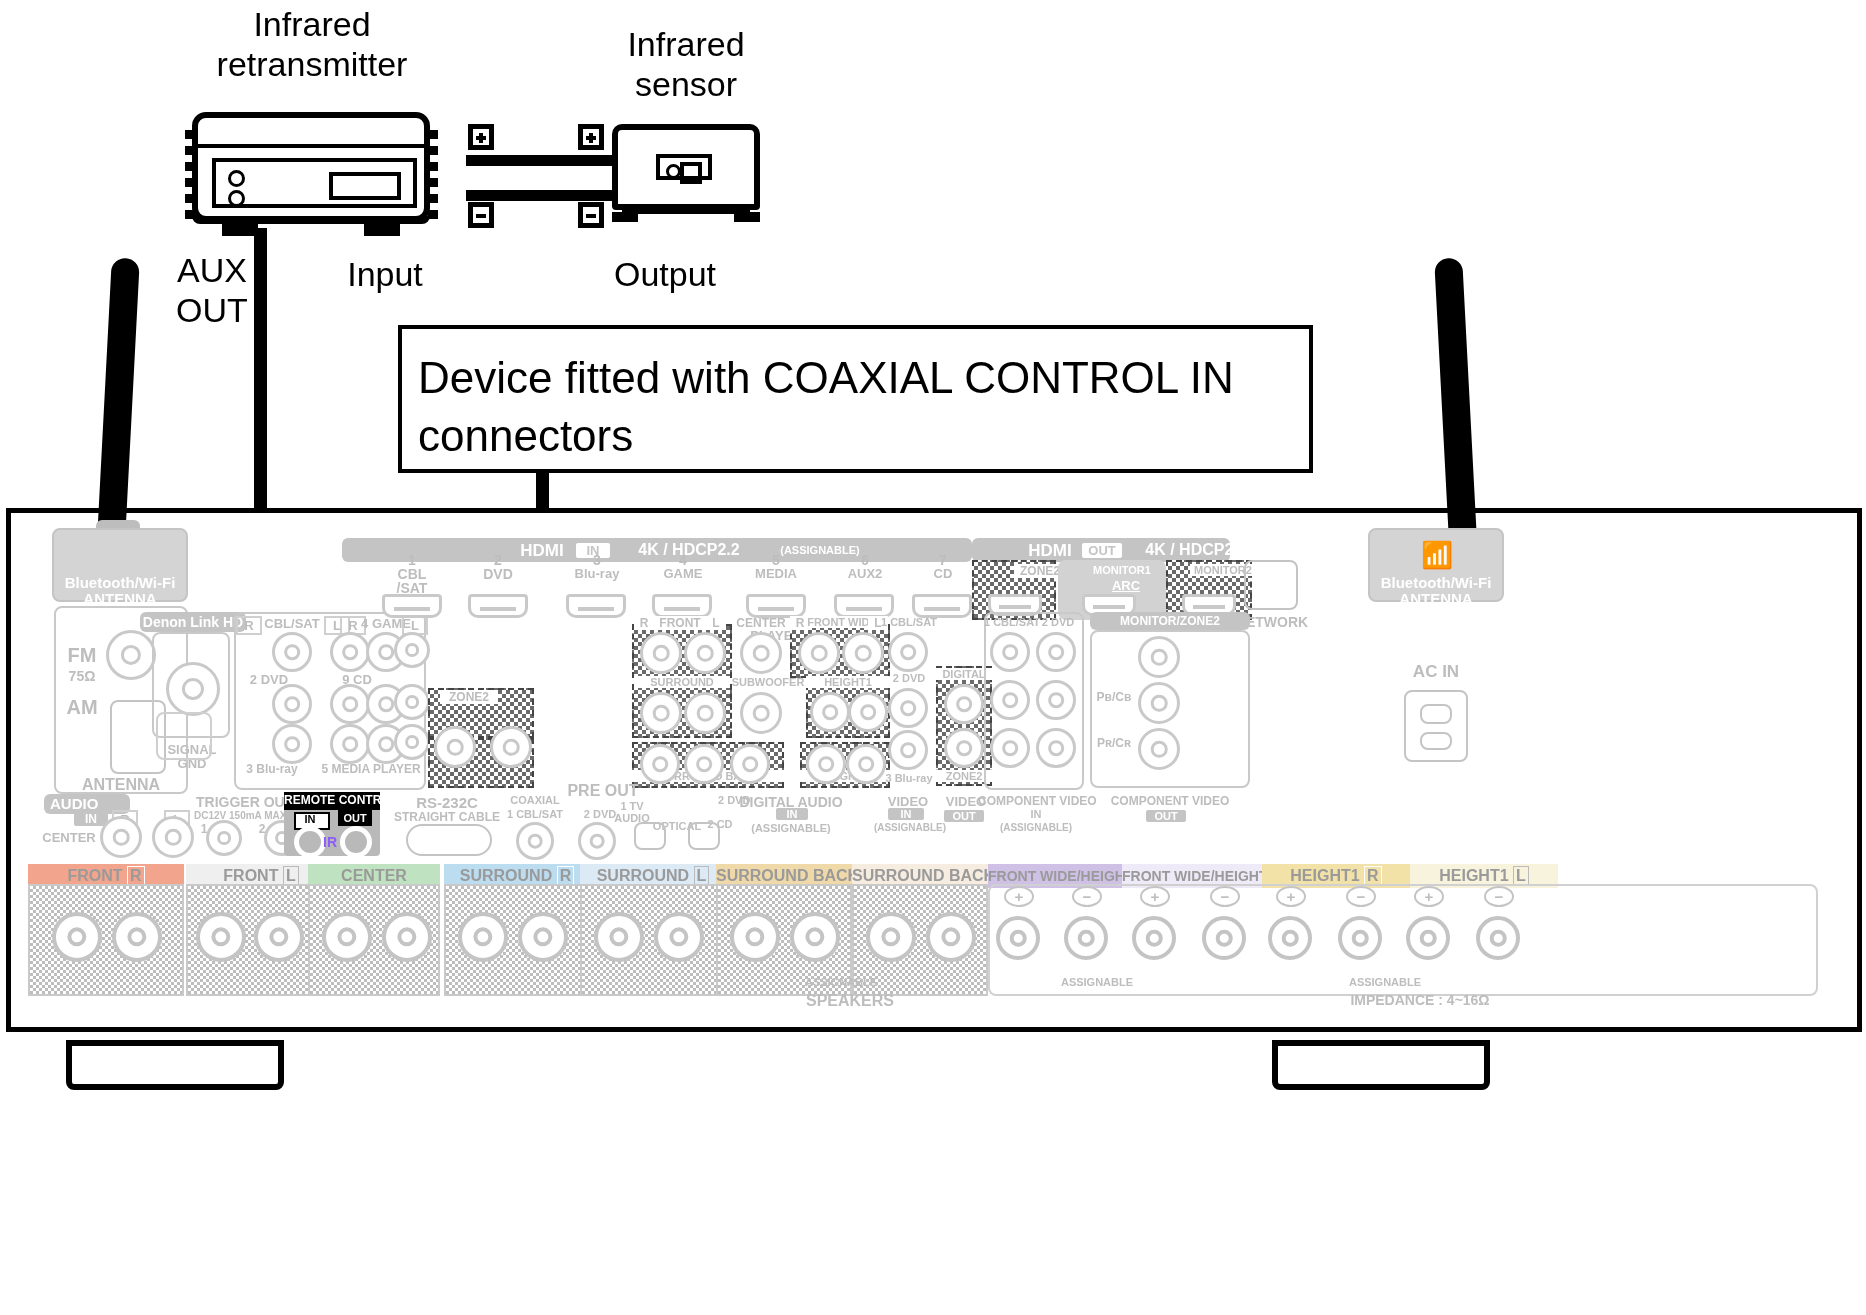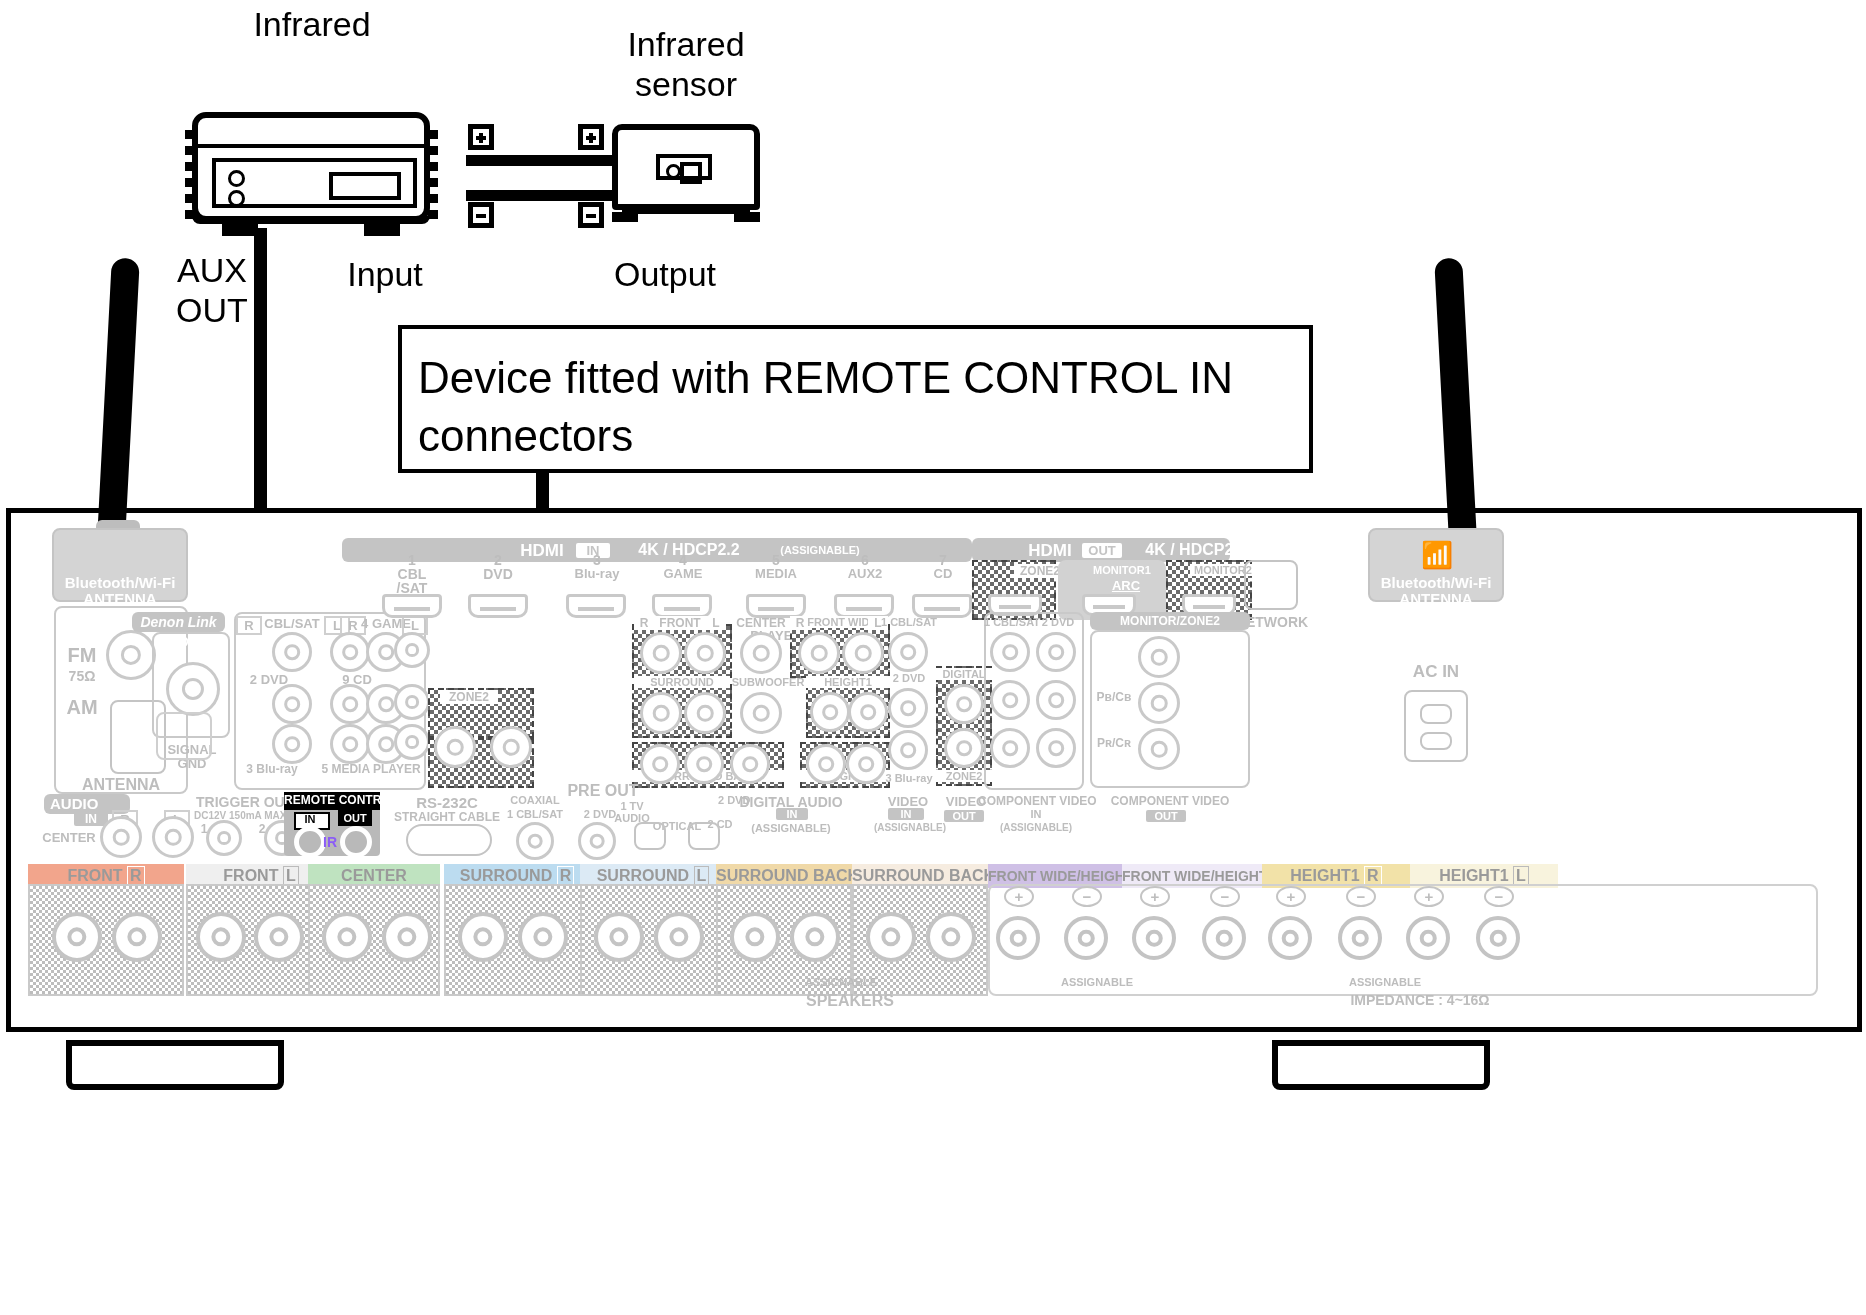--- a/index.html
+++ b/index.html
@@ -85,20 +85,21 @@
   .rcblk{position:absolute;left:284px;top:794px;width:96px;height:62px;background:#b9b9b9;
          border-radius:4px;box-sizing:border-box;}
   .irjack{position:absolute;width:30px;height:30px;border-radius:50%;border:5px solid #fff;
           background:#b9b9b9;box-sizing:border-box;}
 </style>
 </head>
 <body>
 
 <div class="lbl" style="left:152px;top:4px;width:320px;">
   <div>Infrared</div>
+  <div>retransmitter</div>
 </div>
 
 <div class="lbl" style="left:566px;top:24px;width:240px;">
   <div>Infrared</div>
   <div>sensor</div>
 </div>
 
 <div class="vents" style="left:185px;top:130px;">
   <i></i>
     <i></i>
@@ -153,21 +154,21 @@
   <div>AUX</div>
   <div>OUT</div>
 </div>
 <div class="lbl" style="left:300px;top:254px;width:170px;">Input</div>
 <div class="lbl" style="left:580px;top:254px;width:170px;">Output</div>
 
 <div class="wire" style="left:254px;top:228px;width:13px;height:598px;"></div>
 <div class="wire" style="left:254px;top:826px;width:66px;height:13px;"></div>
 
 <div class="callout">
-  <div class="txt">Device fitted with REMOTE CONTROL IN connectors</div>
+  <div class="txt">Device fitted with COAXIAL CONTROL IN connectors</div>
 </div>
 
 <div class="wire" style="left:536px;top:470px;width:13px;height:368px;"></div>
 <div class="wire" style="left:350px;top:826px;width:199px;height:13px;"></div>
 
 <div class="chassis"></div>
 
 <div class="foot" style="left:66px;top:1040px;width:218px;height:50px;border-radius:0 0 8px 8px;"></div>
 <div class="foot" style="left:1272px;top:1040px;width:218px;height:50px;border-radius:0 0 8px 8px;"></div>
 
@@ -183,21 +184,21 @@
 <div class="tw" style="left:1368px;top:590px;width:136px;font-size:15px;">ANTENNA</div>
 
 <div class="gbox" style="left:54px;top:606px;width:134px;height:188px;"></div>
 <div class="t" style="left:60px;top:644px;width:44px;font-size:20px;">FM</div>
 <div class="t" style="left:60px;top:668px;width:44px;font-size:14px;">75Ω</div>
 <div class="rca" style="left:106px;top:630px;width:50px;height:50px;"></div>
 <div class="t" style="left:58px;top:696px;width:48px;font-size:20px;">AM</div>
 <div class="gbox" style="left:110px;top:700px;width:56px;height:74px;border-color:#c4c4c4;"></div>
 <div class="t" style="left:54px;top:776px;width:134px;font-size:16px;">ANTENNA</div>
 
-<div class="ghdr" style="left:132px;top:612px;width:93px;height:20px;font-size:14px;line-height:20px;font-style:italic;">Denon Link HD</div>
+<div class="ghdr" style="left:140px;top:612px;width:106px;height:20px;font-size:14px;line-height:20px;">Denon Link HD</div>
 <div class="gbox" style="left:152px;top:632px;width:78px;height:106px;"></div>
 <div class="rca" style="left:166px;top:662px;width:54px;height:54px;"></div>
 <div class="t" style="left:148px;top:742px;width:88px;font-size:13px;">SIGNAL</div>
 <div class="t" style="left:148px;top:756px;width:88px;font-size:13px;">GND</div>
 <div class="gbox" style="left:156px;top:712px;width:56px;height:48px;border-color:#cfcfcf;"></div>
 
 <div class="gbox" style="left:234px;top:612px;width:192px;height:178px;"></div>
 <div class="t" style="left:236px;top:616px;width:22px;font-size:13px;border:2px solid #cfcfcf;">R</div>
 <div class="t" style="left:256px;top:616px;width:72px;font-size:13px;">CBL/SAT</div>
 <div class="t" style="left:324px;top:616px;width:22px;font-size:13px;border:2px solid #cfcfcf;">L</div>

